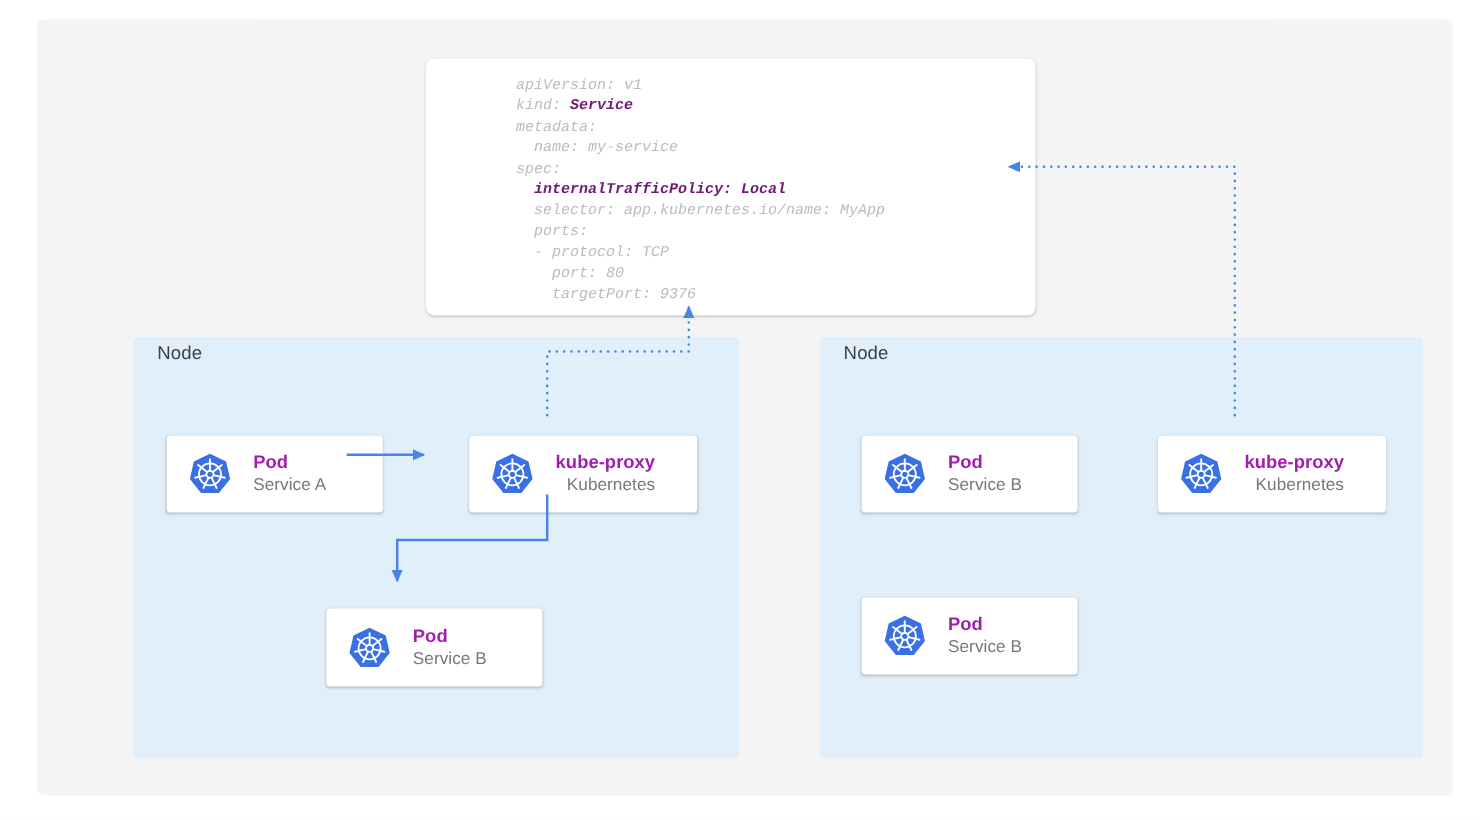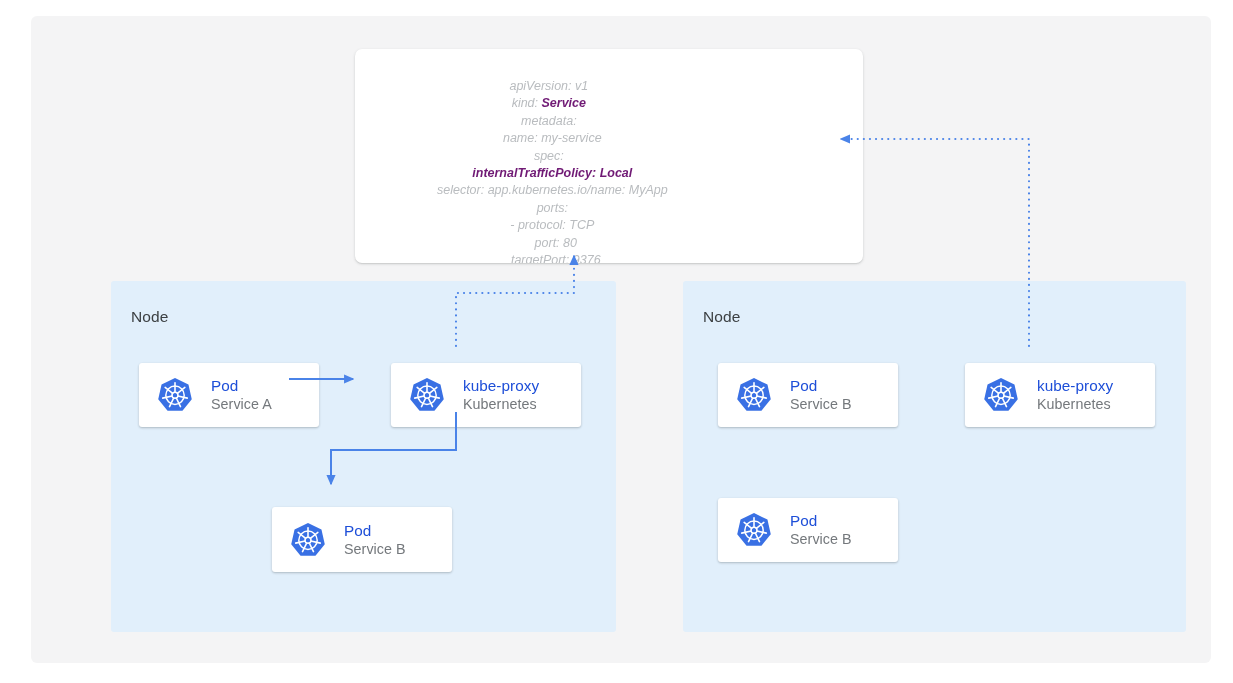--- a/index.html
+++ b/index.html
@@ -35,44 +35,43 @@
     width: 508px;
     height: 214px;
     background: #ffffff;
     border-radius: 7px;
     box-shadow: 0 1px 3px rgba(60,64,67,0.18), 0 1px 1px rgba(60,64,67,0.10);
     overflow: hidden;
   }
   .yaml-body {
     position: absolute;
     left: 75px;
-    top: 29px;
-    font-family: Liberation Sans, sans-serif;
+    top: 14px;
+    font-family: Liberation Mono, monospace;
     font-style: italic;
     font-size: 12.5px;
     line-height: 17.4px;
     color: #b9bcbf;
     white-space: pre;
-    text-align: center;
   }
   .yaml-line { display: block; white-space: pre; }
   .yaml-line b { font-weight: bold; color: #701a75; font-style: italic; }
 
   
   .node {
     position: absolute;
     background: #e1effb;
     border-radius: 3px;
   }
   #node-left  { left: 80px;  top: 265px; width: 505px; height: 351px; }
   #node-right { left: 652px; top: 265px; width: 503px; height: 351px; }
   .node-label {
     position: absolute;
     left: 20px;
-    top: 27px;
+    top: 5px;
     font-size: 15.5px;
     color: #3c4043;
     letter-spacing: .1px;
   }
 
   
   .card {
     position: absolute;
     background: #ffffff;
     border-radius: 3px;
@@ -87,29 +86,31 @@
     height: 40px;
   }
   .card .card-text {
     margin-left: 16px;
     display: flex;
     flex-direction: column;
     justify-content: center;
   }
   .card .card-title {
     font-size: 15.3px;
-    color: #1d4ed8;
+    color: #a21caf;
     line-height: 19px;
     letter-spacing: .05px;
+    font-weight: bold;
   }
   .card .card-sub {
     font-size: 14.3px;
     color: #74787c;
     line-height: 19px;
     letter-spacing: .05px;
+    text-align: right;
   }
 
   #pod-a       { left: 108px; top: 347px; width: 180px; height: 64px; }
   #kube-proxy-left { left: 360px; top: 347px; width: 190px; height: 64px; }
   #pod-b-left  { left: 241px; top: 491px; width: 180px; height: 65px; }
   #pod-b1-right{ left: 687px; top: 347px; width: 180px; height: 64px; }
   #pod-b2-right{ left: 687px; top: 482px; width: 180px; height: 64px; }
   #kube-proxy-right { left: 934px; top: 347px; width: 190px; height: 64px; }
 
   

